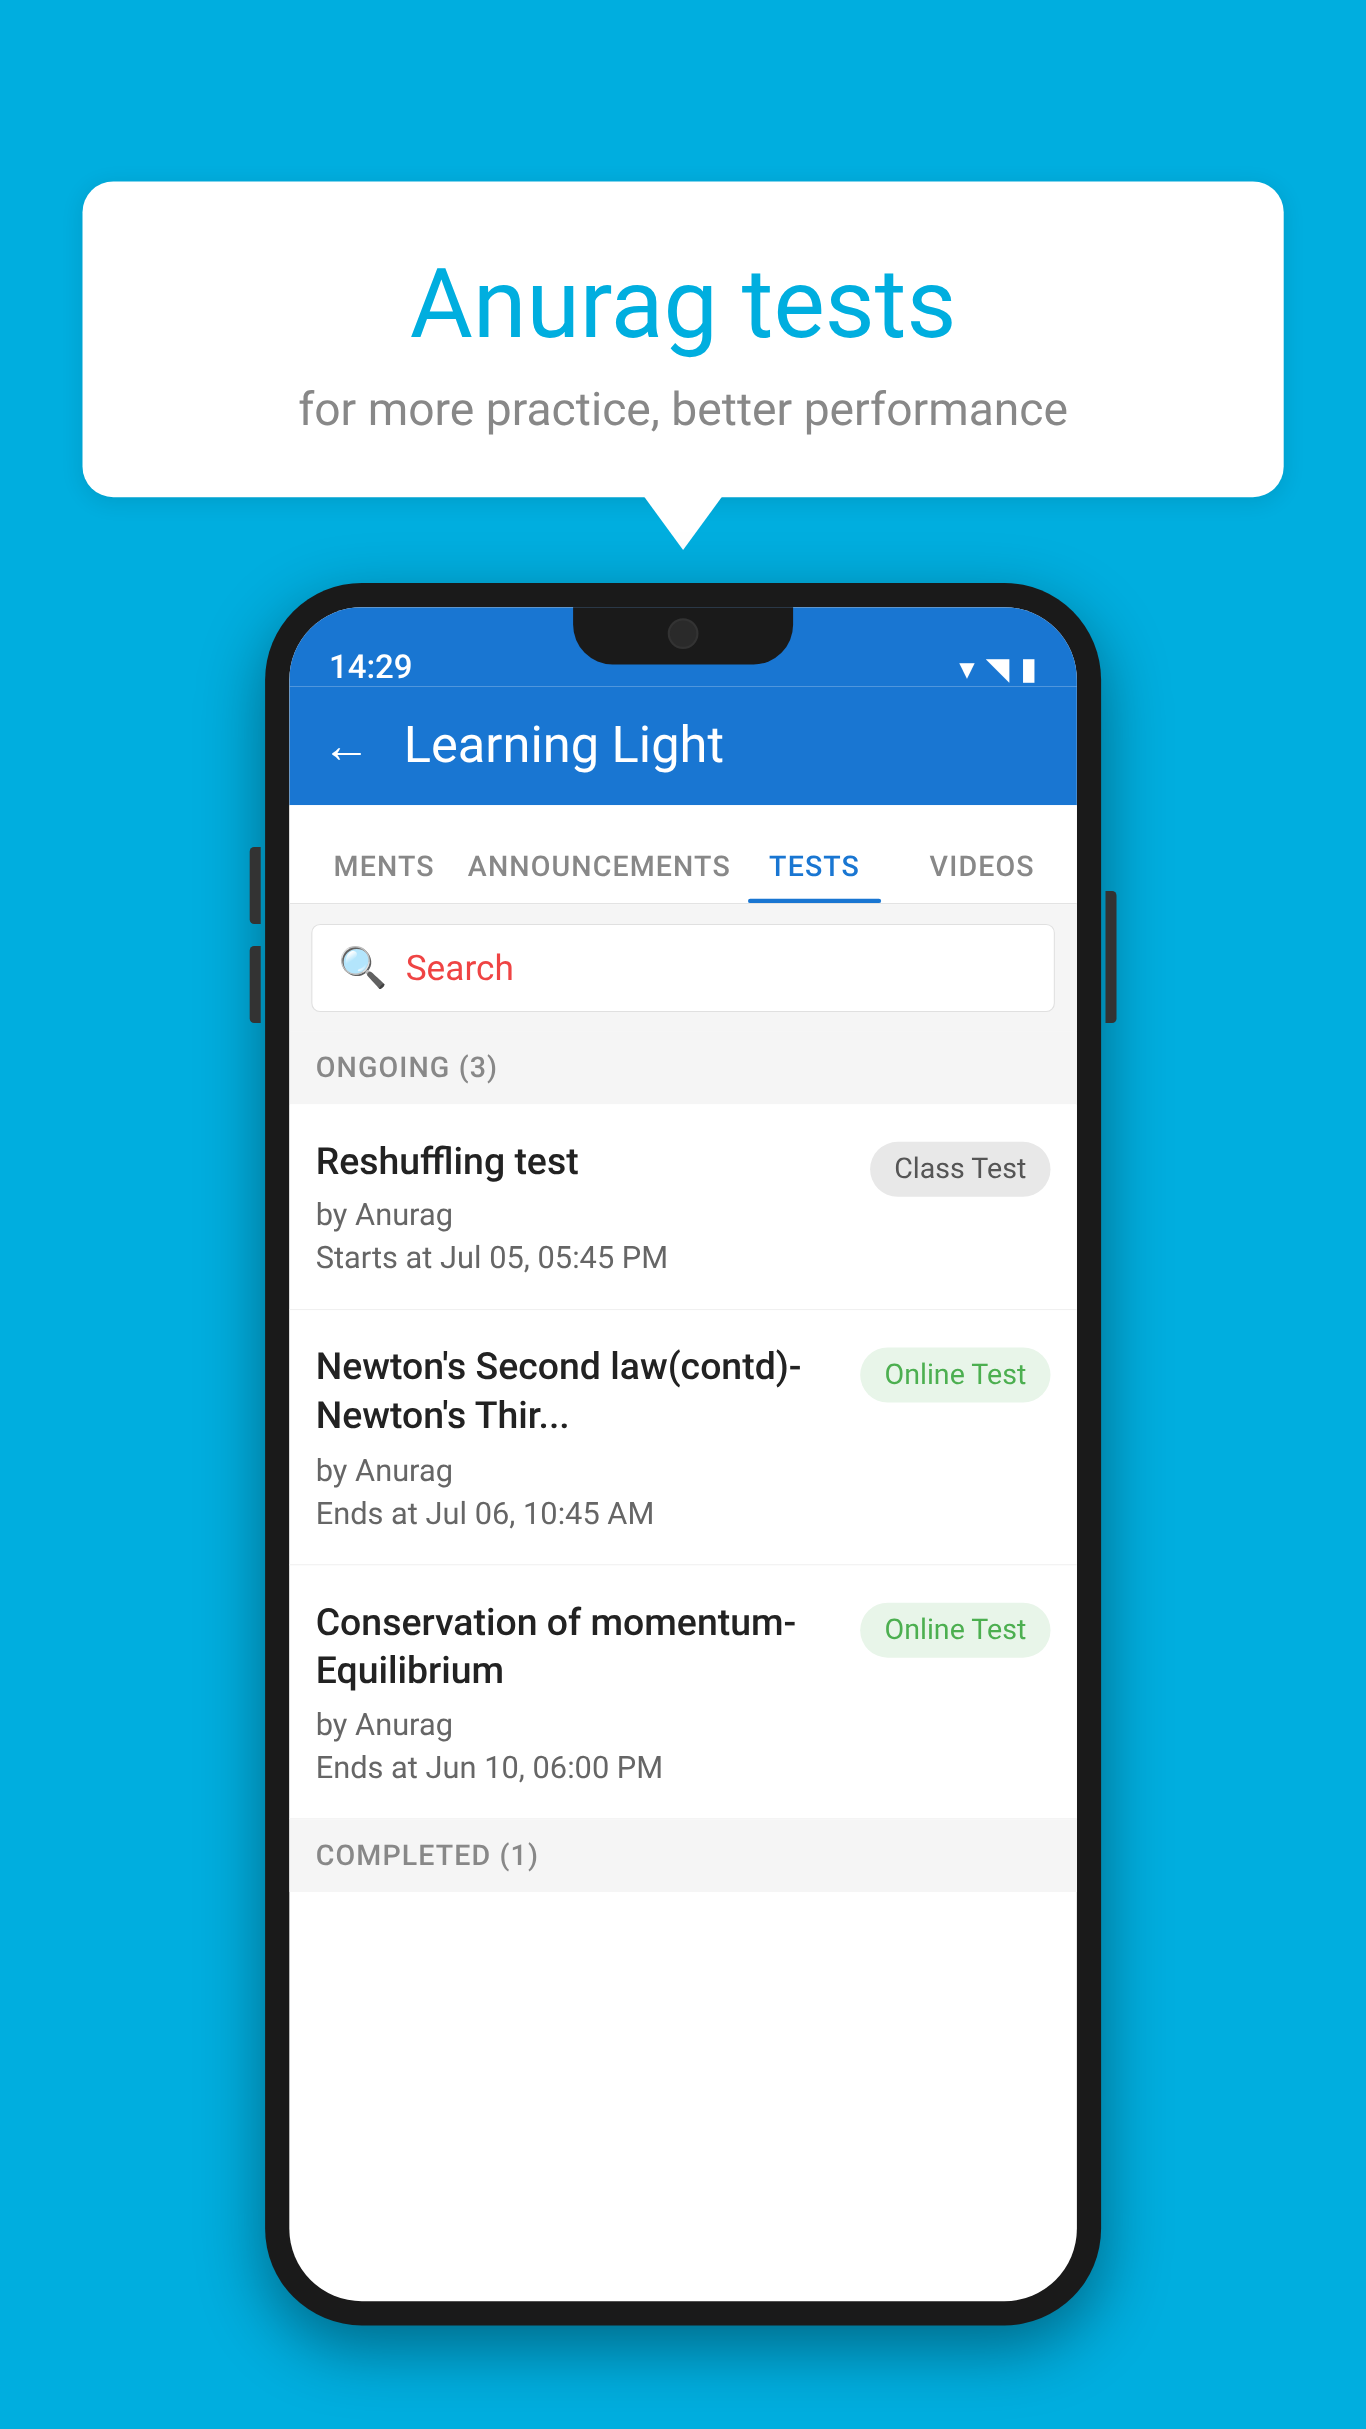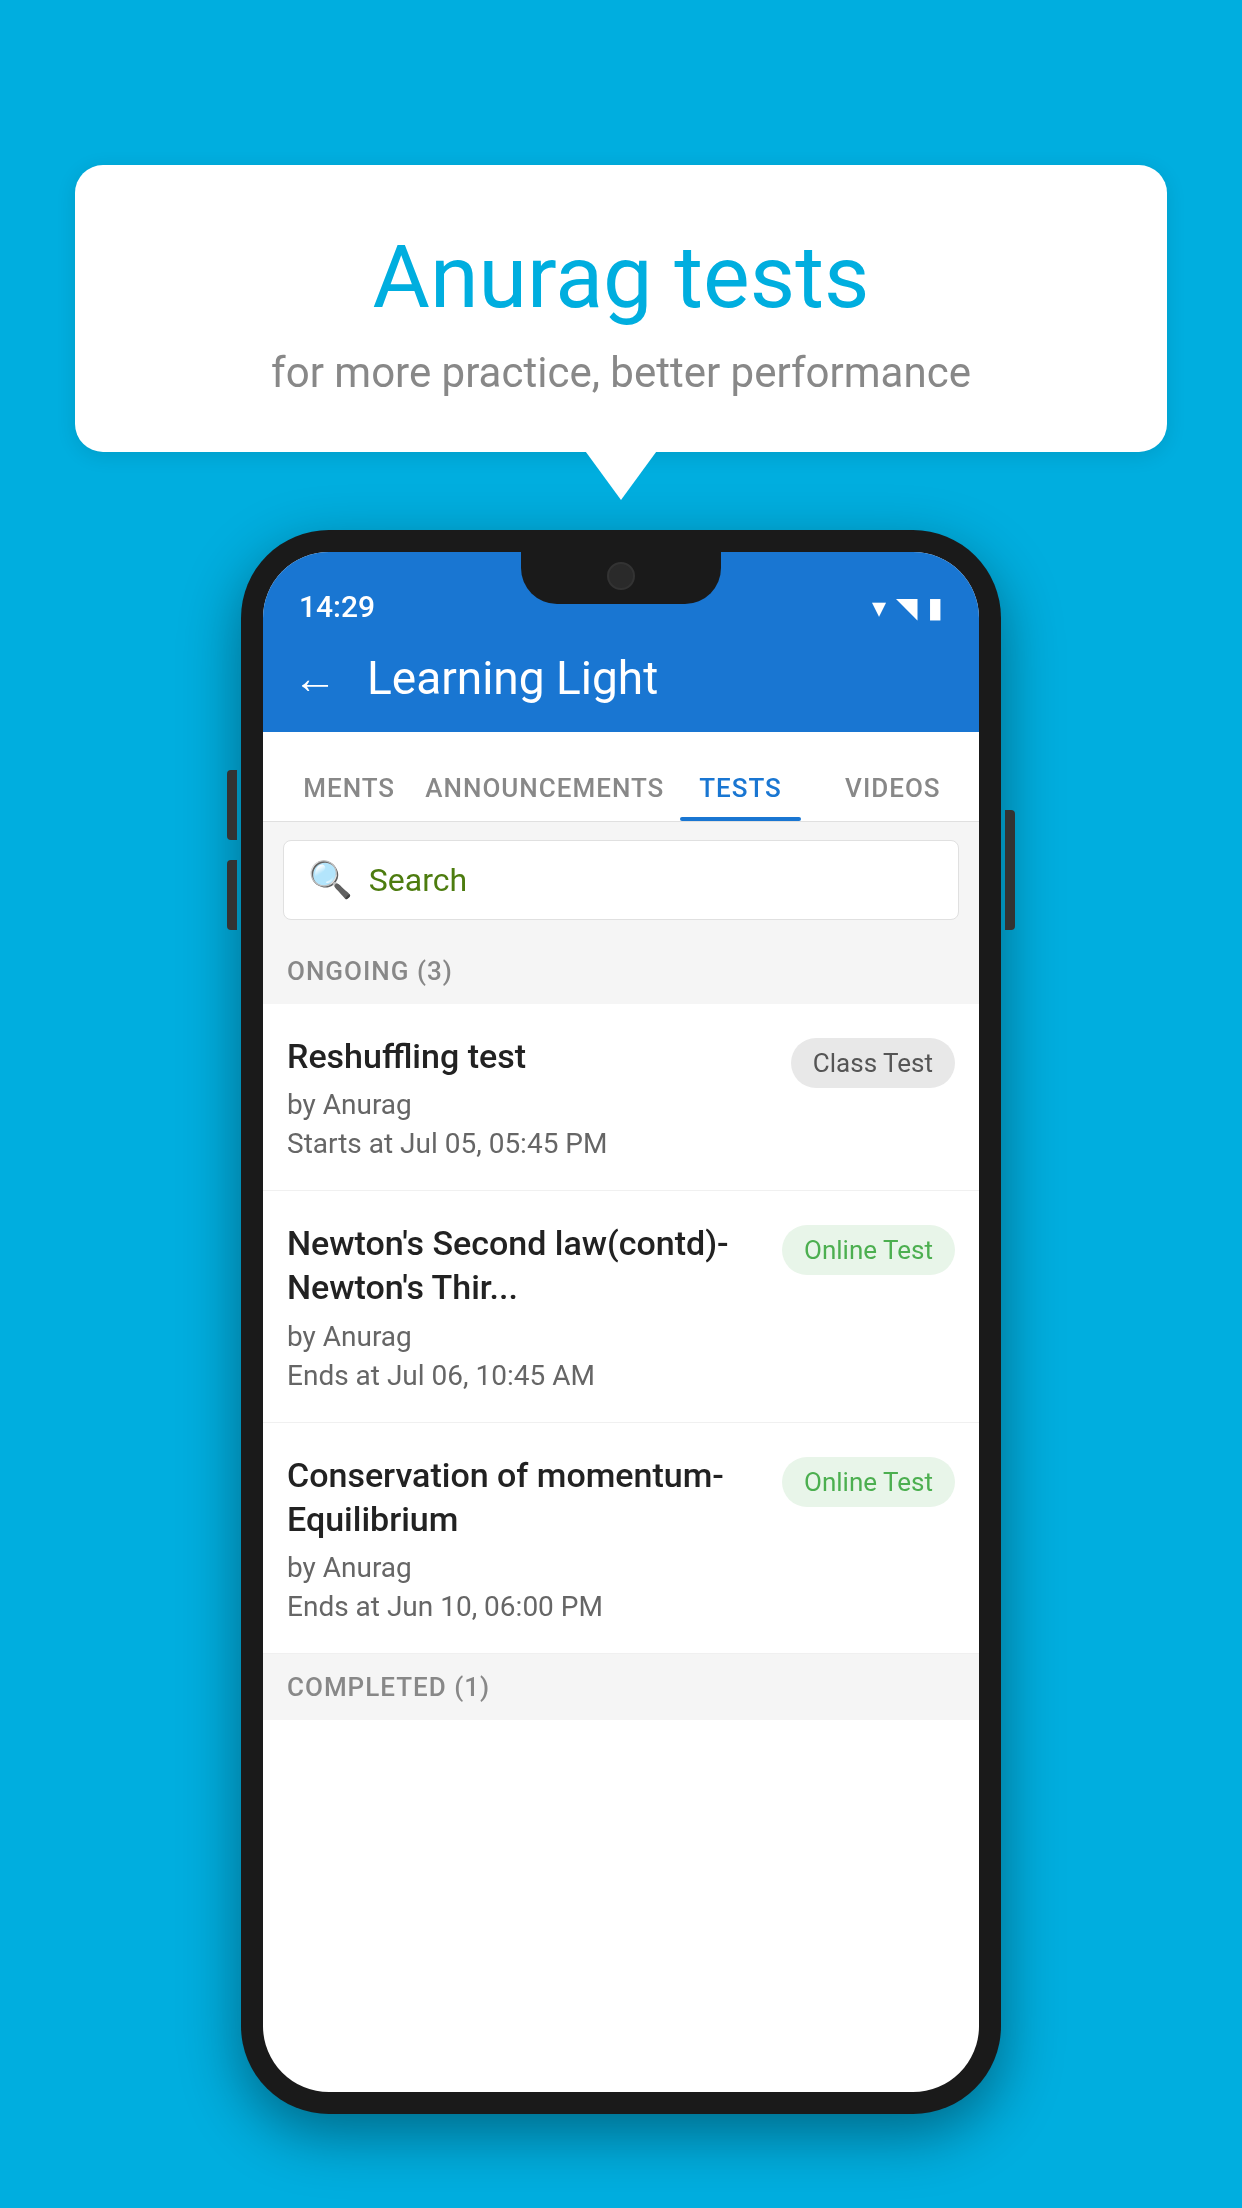--- a/index.html
+++ b/index.html
@@ -204,21 +204,21 @@
       gap: 16px;
     }
 
     .search-icon {
       color: #aaa;
       font-size: 36px;
     }
 
     .search-text {
       font-size: 32px;
-      color: #4d7c0f;
+      color: #ef4444;
     }
 
     
     .section-label {
       background: #f5f5f5;
       padding: 18px 24px;
       font-size: 26px;
       color: #888;
       font-weight: 500;
       letter-spacing: 1px;

